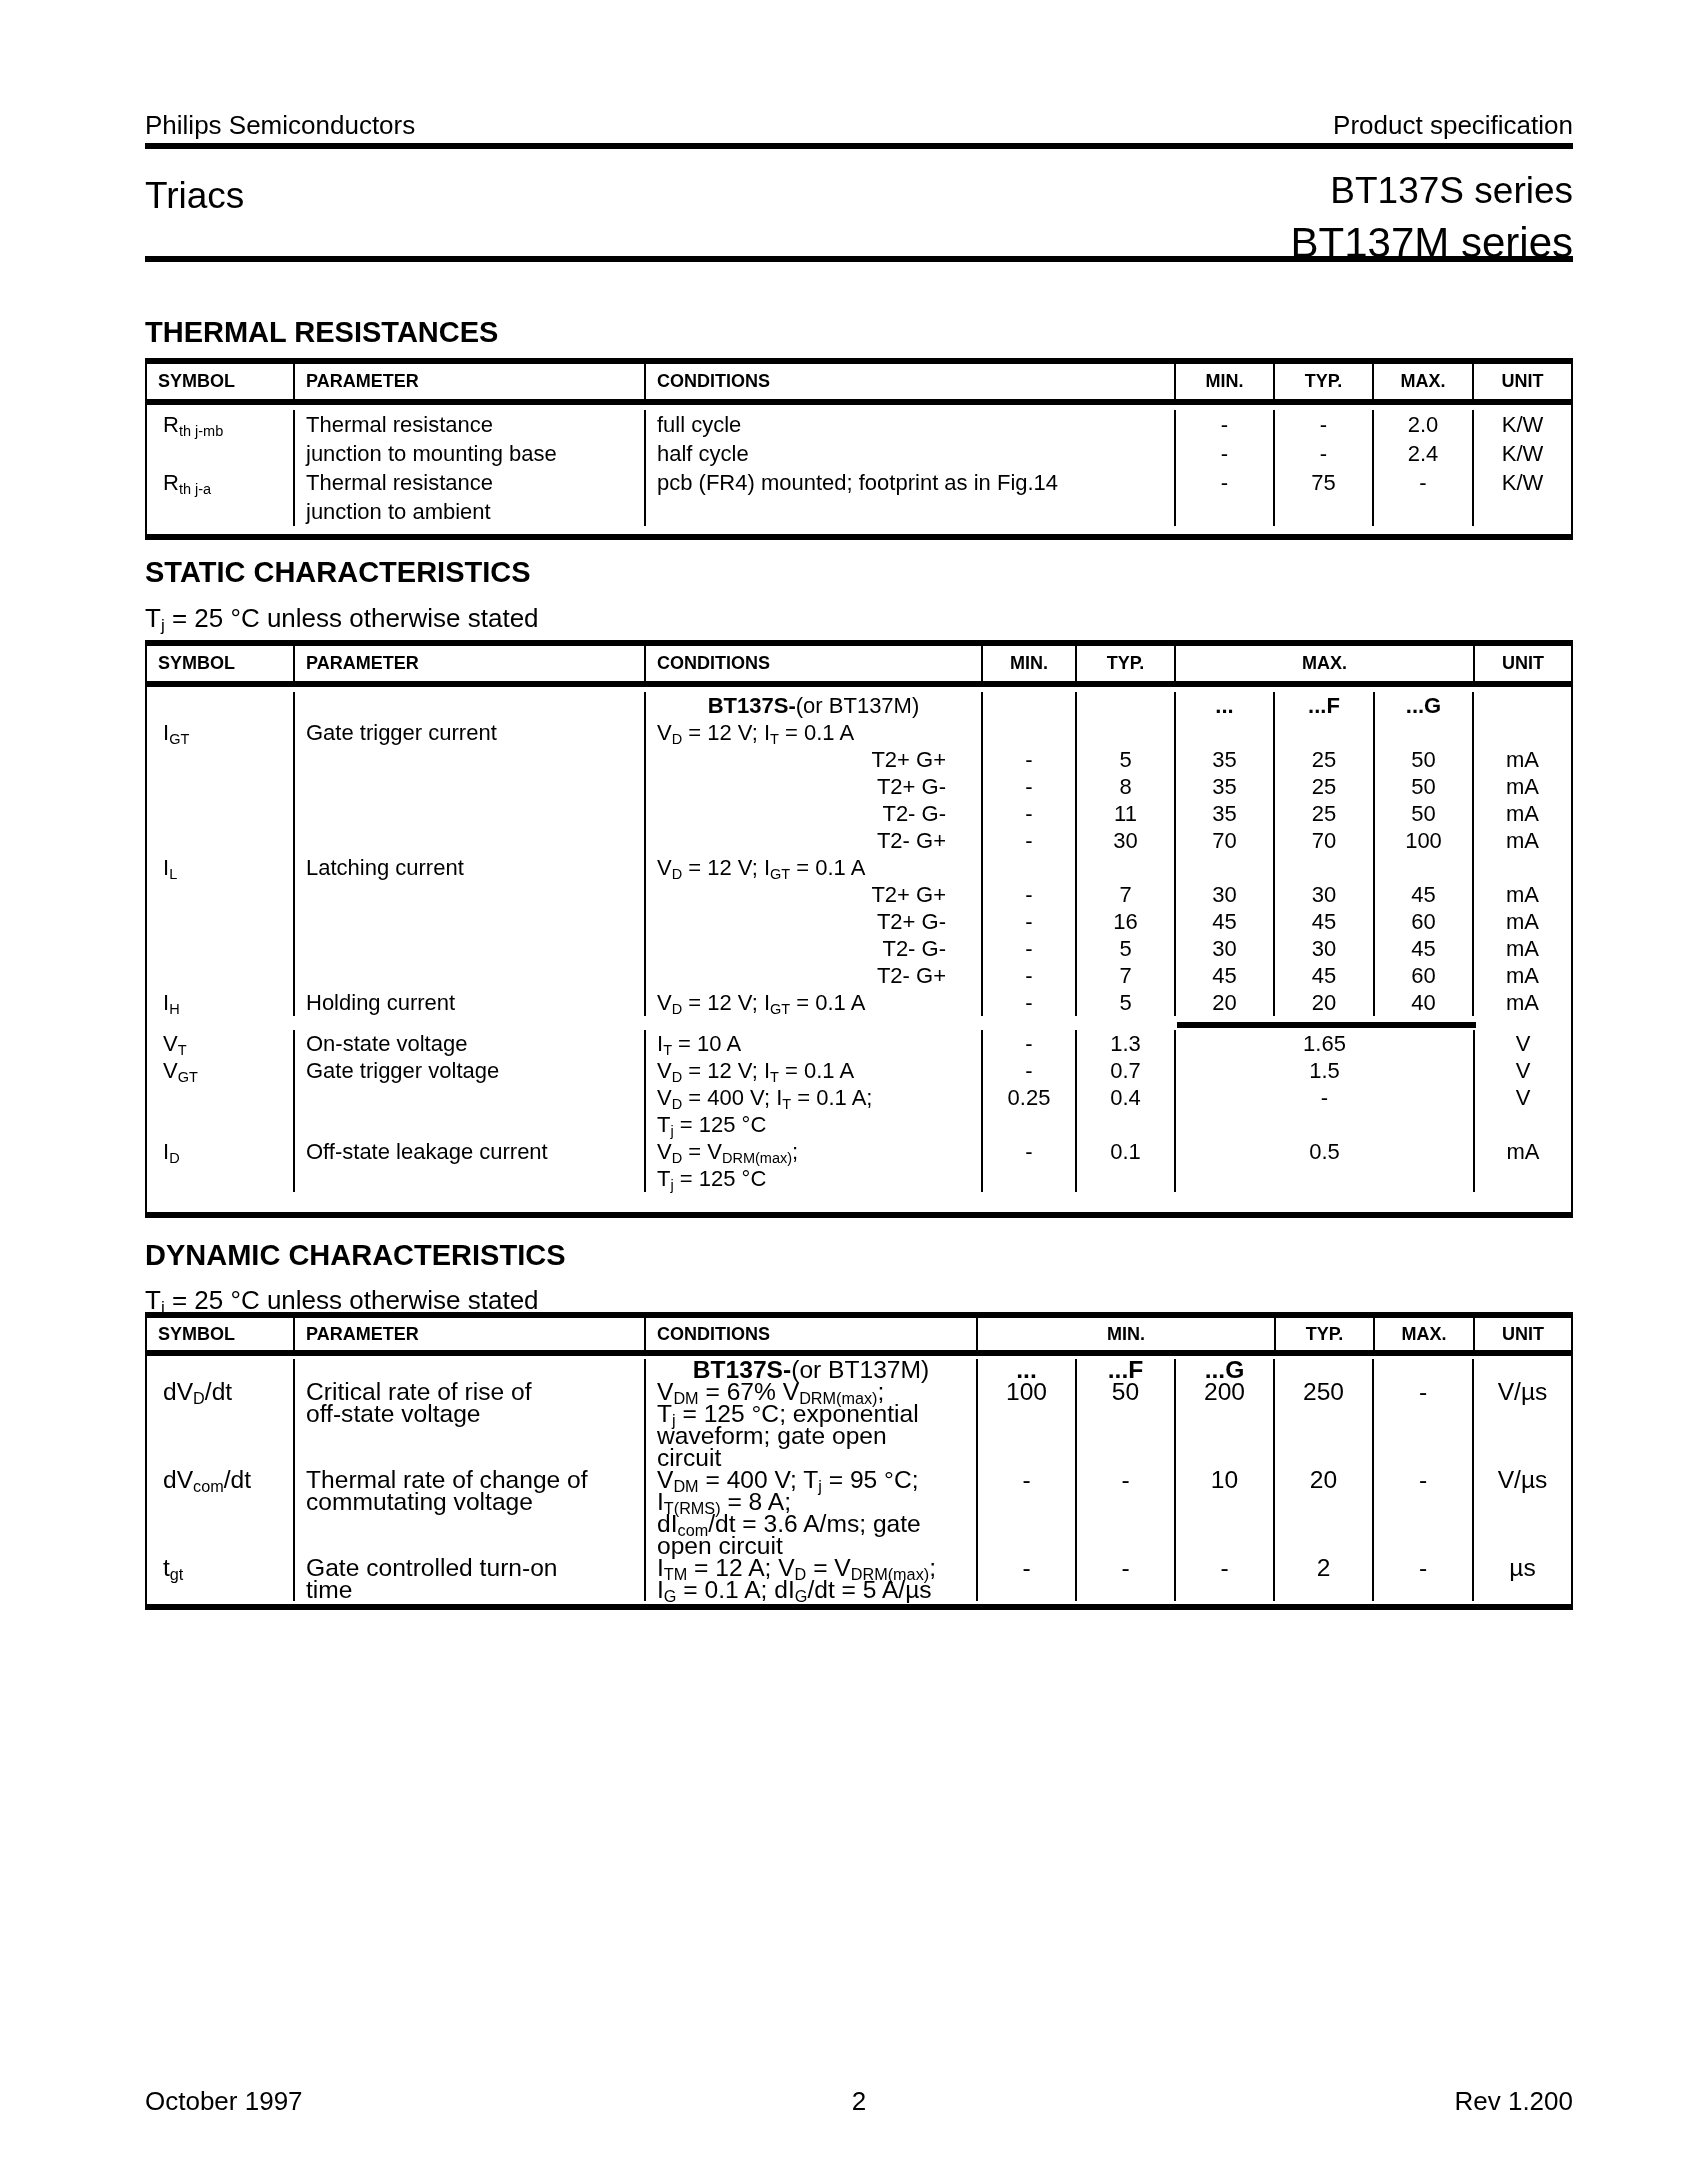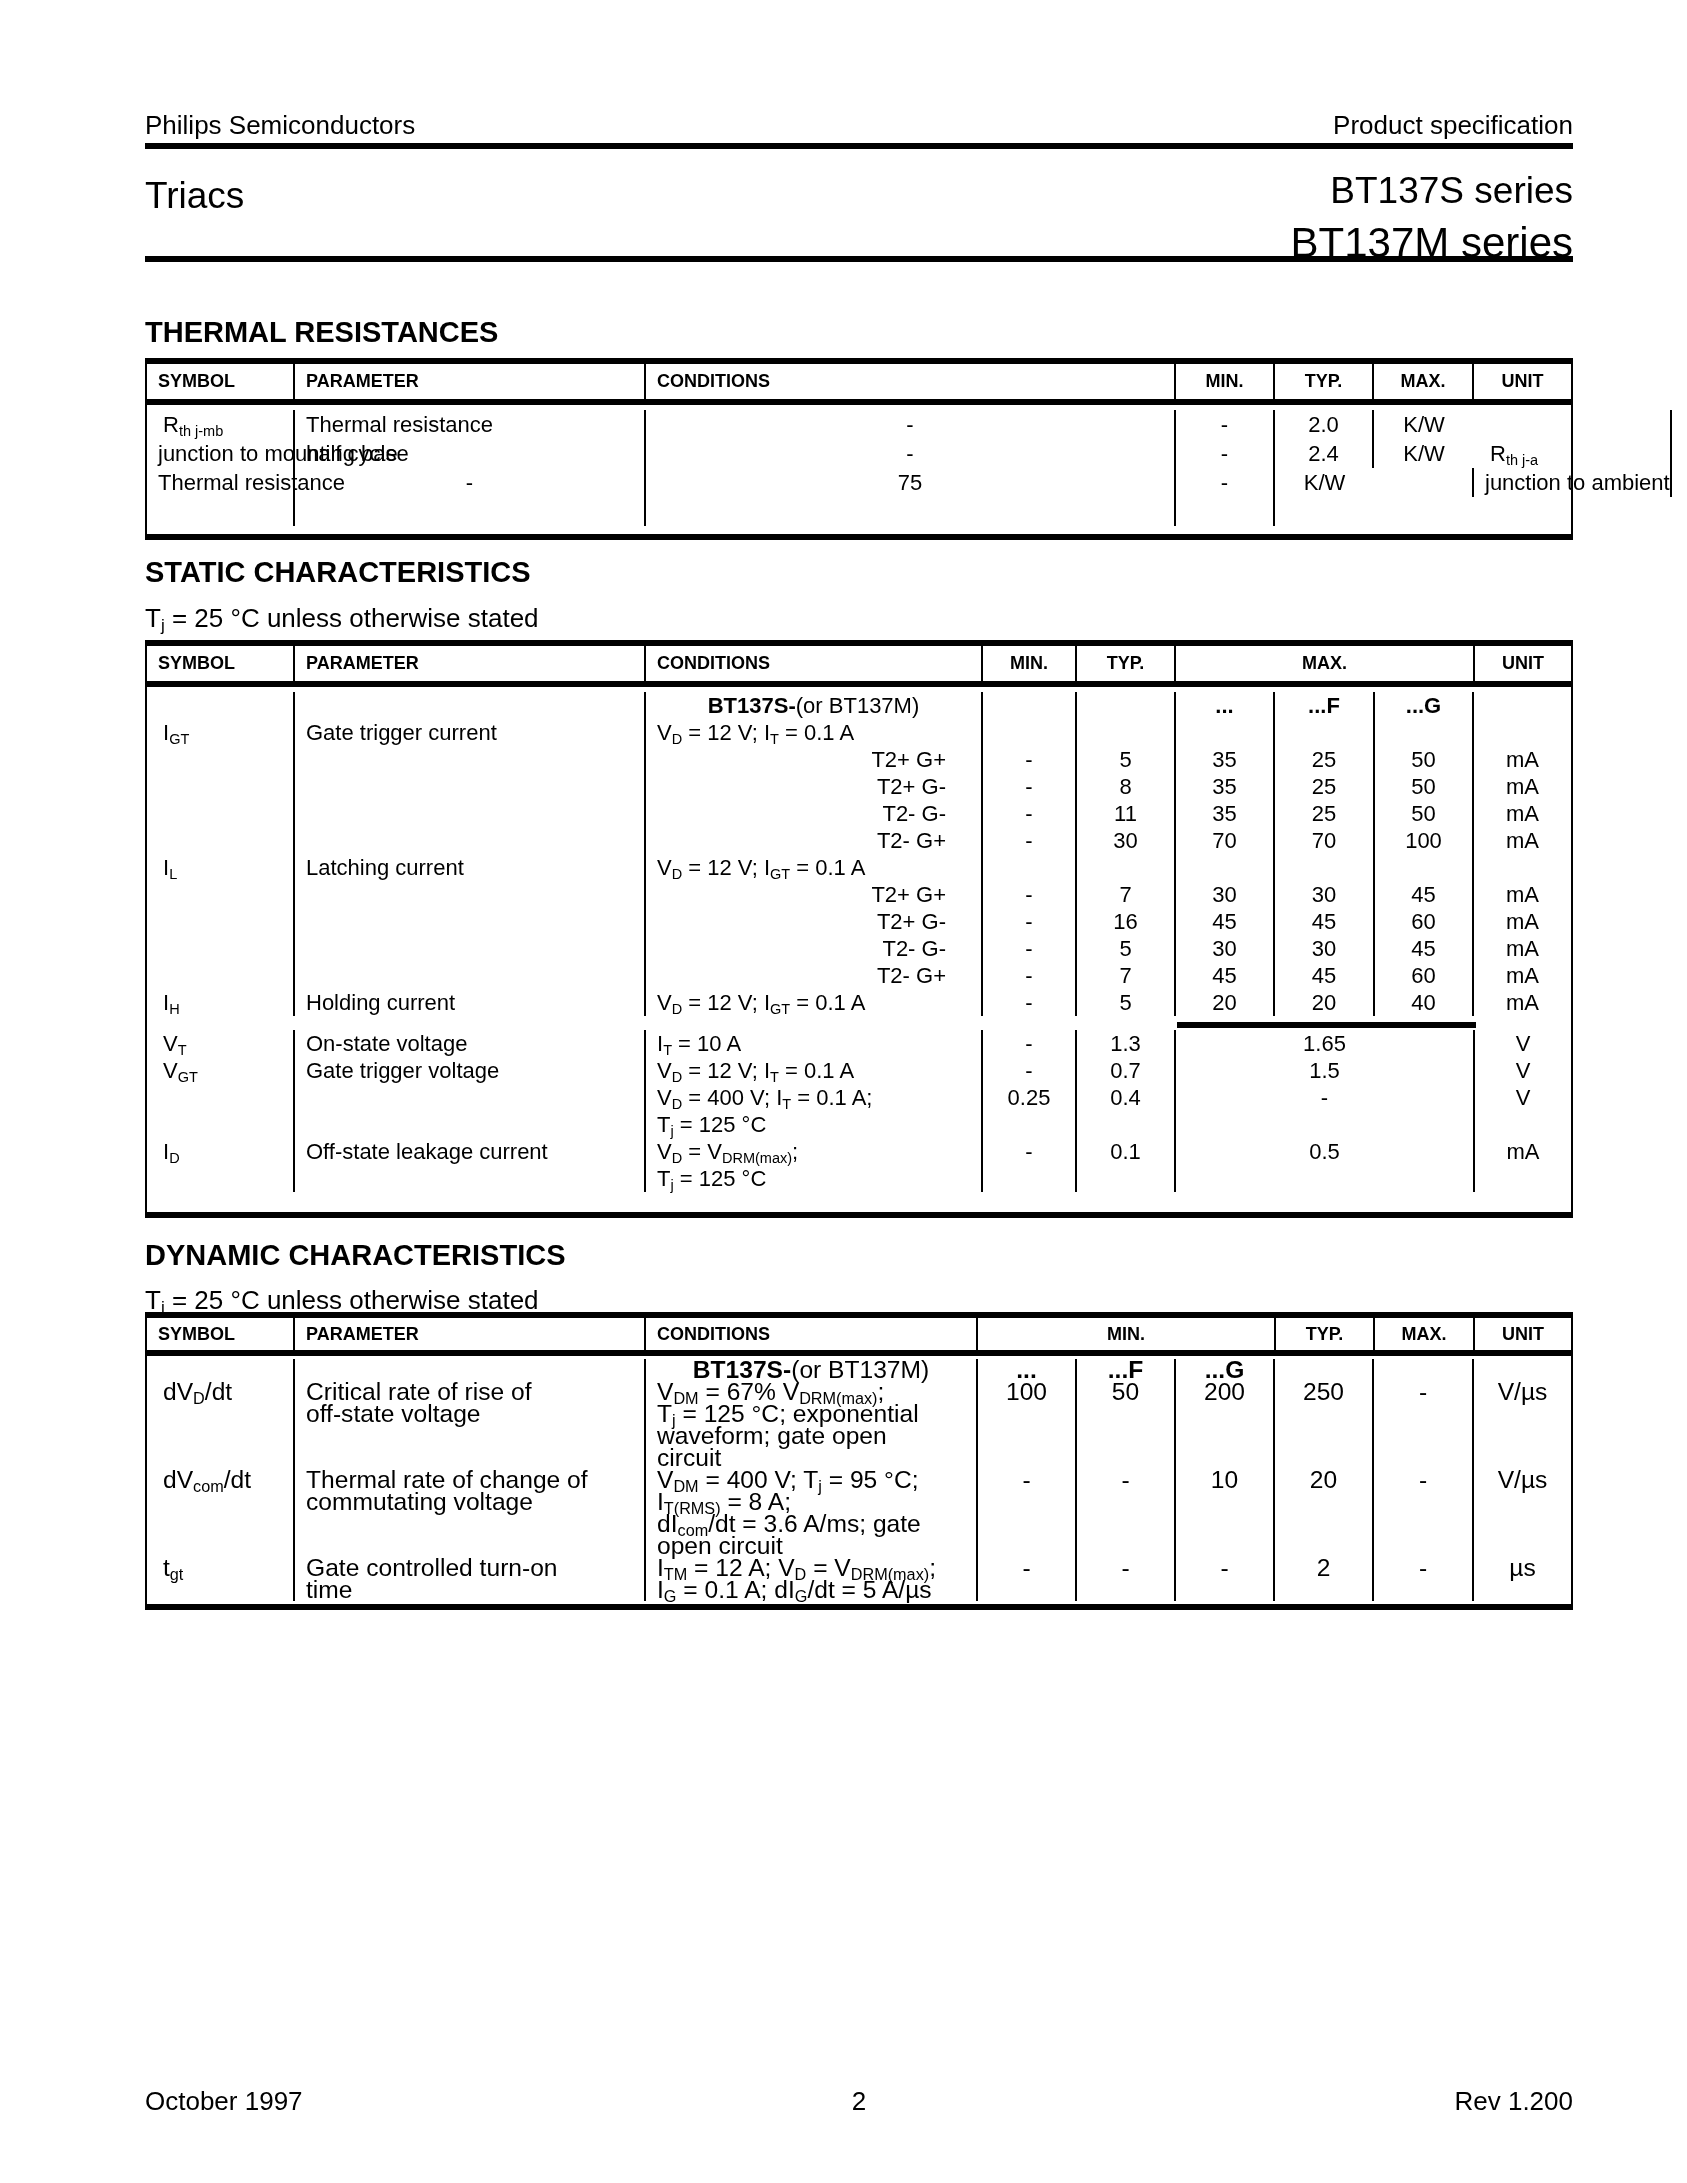--- a/index.html
+++ b/index.html
@@ -56,33 +56,35 @@
       <div class="hc al">PARAMETER</div>
       <div class="hc al">CONDITIONS</div>
       <div class="hc ac">MIN.</div>
       <div class="hc ac">TYP.</div>
       <div class="hc ac">MAX.</div>
       <div class="hc ac last">UNIT</div>
     </div>
   <div class="tbody tb-thermal" id="thermal-body" style="grid-template-columns: 148px 351px 530px 99px 99px 100px 1fr;">
       <div class="c al sym">R<sub>th j-mb</sub></div>
       <div class="c al">Thermal resistance</div>
+      <div class="c al">full cycle</div>
       <div class="c ac">-</div>
       <div class="c ac">-</div>
       <div class="c ac">2.0</div>
       <div class="c ac last">K/W</div>
       <div class="c al sym"></div>
       <div class="c al">junction to mounting base</div>
       <div class="c al">half cycle</div>
       <div class="c ac">-</div>
       <div class="c ac">-</div>
       <div class="c ac">2.4</div>
       <div class="c ac last">K/W</div>
       <div class="c al sym">R<sub>th j-a</sub></div>
       <div class="c al">Thermal resistance</div>
+      <div class="c al">pcb (FR4) mounted; footprint as in Fig.14</div>
       <div class="c ac">-</div>
       <div class="c ac">75</div>
       <div class="c ac">-</div>
       <div class="c ac last">K/W</div>
       <div class="c al sym"></div>
       <div class="c al">junction to ambient</div>
       <div class="c al"></div>
       <div class="c ac"></div>
       <div class="c ac"></div>
       <div class="c ac"></div>

